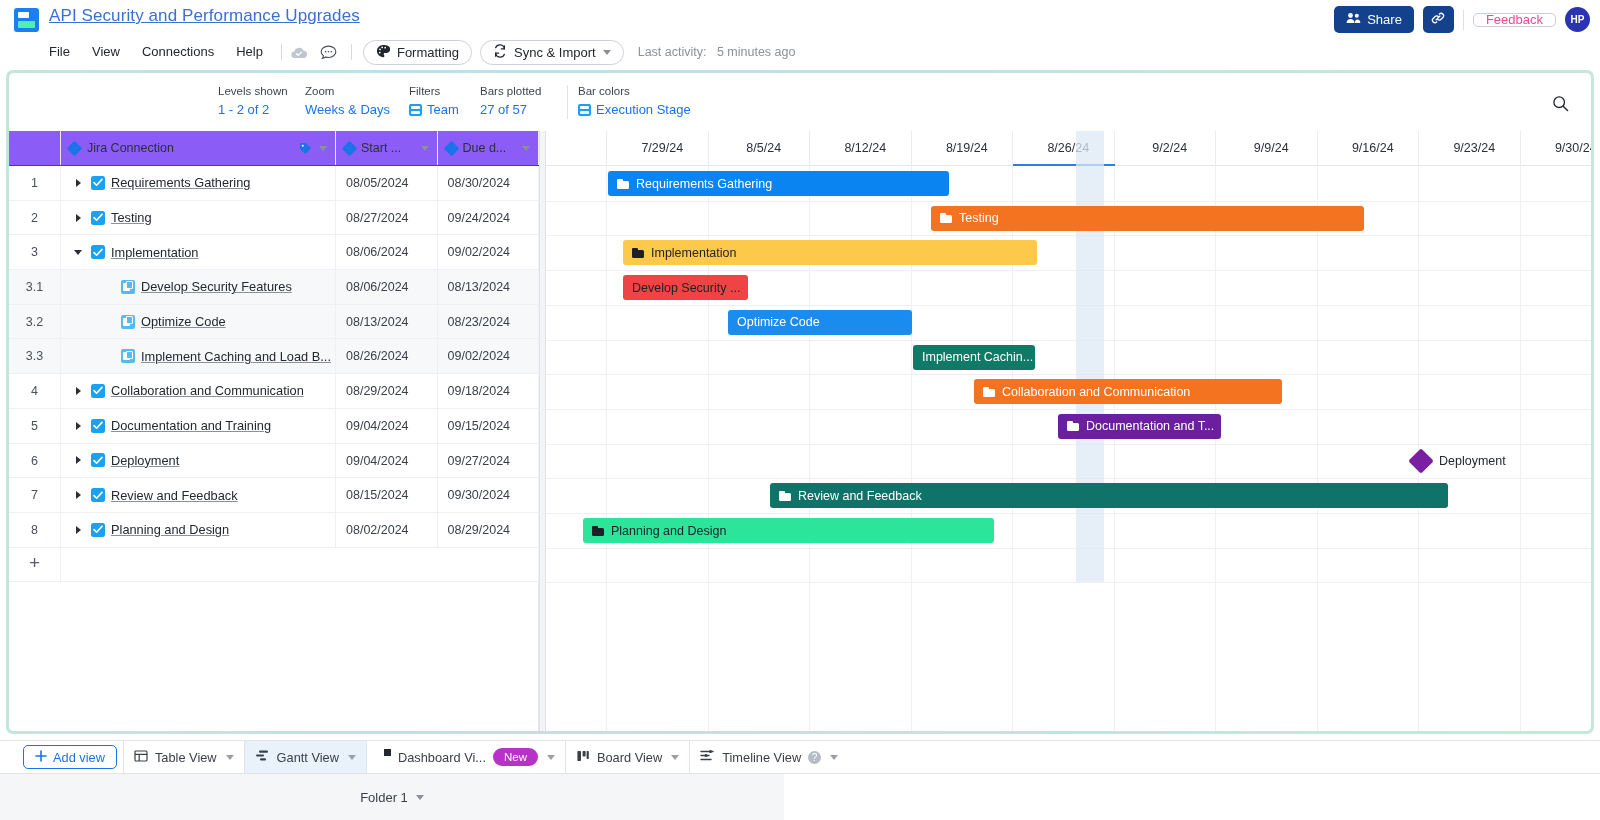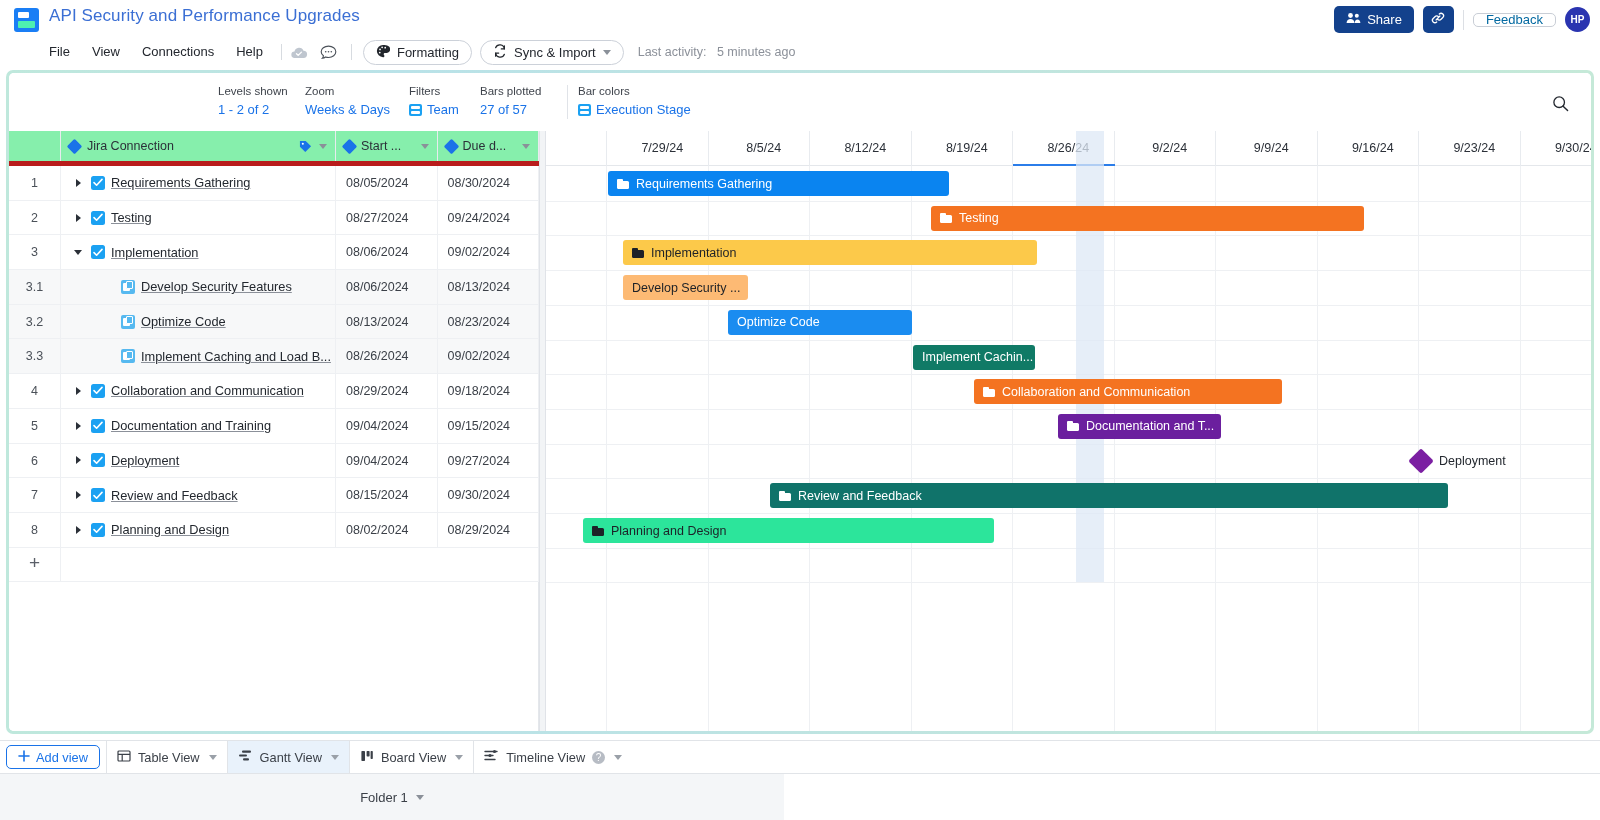--- a/index.html
+++ b/index.html
@@ -15,35 +15,35 @@
   
   .topbar { position: absolute; left:0; top:0; width:1600px; height:38px; background:#fff; }
   .logo {
     position:absolute; left:14px; top:8px; width:25px; height:24px;
     background:#1a7ef5; border-radius:3px; overflow:hidden;
   }
   .logo .l1 { position:absolute; left:4px; top:4px; width:11px; height:6px; background:#fff; border-radius:1px; }
   .logo .l2 { position:absolute; left:4px; top:13px; width:17px; height:7px; background:#4ef0b0; border-radius:1px; }
   .doc-title {
     position:absolute; left:49px; top:6px; font-size:17px; color:#3b6fd4;
-    letter-spacing:0.1px; white-space:nowrap;
+    letter-spacing:0.1px; white-space:nowrap;text-decoration:underline;
   }
   .hdr-right { position:absolute; right:10px; top:6px; display:flex; align-items:center; gap:9px; }
   .btn-share {
     display:flex; align-items:center; gap:6px; height:27px; padding:0 12px;
     background:#13418c; color:#fff; border-radius:5px; font-size:13px; cursor:pointer;
   }
   .btn-link {
     width:31px; height:27px; background:#13418c; border-radius:5px;
     display:flex; align-items:center; justify-content:center; cursor:pointer;
   }
   .vsep-h { width:1px; height:20px; background:#dcdfe4; }
   .btn-feedback {
     height:14px; padding:0 12px; border:1px solid #c9ced6; border-radius:5px;
-    display:flex; align-items:center; font-size:13px; color:#0369a1; background:#fff; cursor:pointer;
+    display:flex; align-items:center; font-size:13px; color:#ec4899; background:#fff; cursor:pointer;
   }
   .avatar {
     width:25px; height:25px; border-radius:50%; background:#2a34b0; color:#fff;
     font-size:10px; font-weight:bold; display:flex; align-items:center; justify-content:center; cursor:pointer;
   }
 
   
   .menurow { position:absolute; left:0; top:38px; width:1600px; height:28px; display:flex; align-items:center; }
   .menurow .mi {
     font-size:13px; color:#23272e; padding:0 11px; cursor:pointer; line-height:28px;
@@ -80,21 +80,21 @@
   .bluebox:before { content:""; position:absolute; left:2px; top:2px; width:9px; height:3px; background:#fff; border-radius:1px; }
   .bluebox:after { content:""; position:absolute; left:2px; top:7px; width:9px; height:3px; background:#fff; border-radius:1px; }
   .vdiv { position:absolute; top:12px; width:1px; height:34px; background:#e0e3e8; }
   .search-ico { position:absolute; right:22px; top:22px; cursor:pointer; }
 
   
   .grid-area { position:absolute; left:0; top:58px; width:100%; height:606px; background:#fff; }
 
   
   .tbl { position:absolute; left:0; top:0; width:530px; height:100%; background:#fff; }
-  .tbl-head { height:35px; display:flex; align-items:center; border-bottom:5px solid #b91c1c; background:#86efac; }
+  .tbl-head { height:35px; display:flex; align-items:center; border-bottom:1px solid #b91c1c; background:#8b5cf6; }
   .th-num { width:52px; height:100%; border-right:1px solid #e8ebef; }
   .th-name {
     width:275px; height:100%; display:flex; align-items:center; gap:7px;
     padding:0 8px; border-right:1px solid #e8ebef; font-size:12.5px; color:#2b3038;
   }
   .th-name .grow { flex:1; }
   .th-date {
     width:101.5px; height:100%; display:flex; align-items:center; gap:6px;
     padding:0 8px; border-right:1px solid #e8ebef; font-size:12.5px; color:#2b3038;
   }
@@ -149,21 +149,21 @@
   .bar.dark-text { color:#1d2127; }
   .folder-ico { width:12px; height:10px; flex:none; position:relative; }
   .folder-ico .fb { position:absolute; left:0; top:2px; width:12px; height:8px; background:#fff; border-radius:1.5px; }
   .folder-ico .ft { position:absolute; left:0; top:0px; width:6px; height:3px; background:#fff; border-radius:1px 1px 0 0; }
   .folder-ico.dark .fb, .folder-ico.dark .ft { background:#1d2127; }
   .milestone { position:absolute; display:flex; align-items:center; gap:9px; cursor:pointer; }
   .ms-dia { width:18px; height:18px; transform:rotate(45deg); border-radius:2px; }
   .ms-lbl { font-size:12.5px; color:#23282f; white-space:nowrap; }
 
   
-  .viewsbar { position:absolute; left:0; top:740px; width:1600px; height:34px; border-top:1px solid #e1e4e8; border-bottom:1px solid #e1e4e8; background:#fff; display:flex; align-items:stretch; }
+  .viewsbar { position:absolute; left:0; top:740px; width:1600px; height:34px; border-top:1px solid #e1e4e8; border-bottom:1px solid #e1e4e8; background:#fff; display:flex; align-items:stretch;padding-left:17px; }
   .addview {
     display:flex; align-items:center; gap:6px; margin:4px 6px; padding:0 11px;
     border:1px solid #1a73e8; border-radius:5px; color:#1a73e8; font-size:12.8px; cursor:pointer;
   }
   .vtab {
     display:flex; align-items:center; gap:7px; padding:0 10px;
     border-left:1px solid #e1e4e8; font-size:12.8px; color:#3b4048; cursor:pointer; white-space:nowrap;
   }
   .vtab.active { background:#e9f2fb; }
   .vtab .vcaret { width:0;height:0;border-left:4px solid transparent;border-right:4px solid transparent;border-top:5px solid #9aa0a8; margin-left:2px; }
@@ -578,21 +578,21 @@
                 </span>
                 <span>Testing</span>
               </div>
               <div class="bar dark-text" style="left: 77px; width: 414px; top: 74.4px; background: rgb(252, 201, 74);">
                 <span class="folder-ico dark">
                   <span class="ft"></span>
                   <span class="fb"></span>
                 </span>
                 <span>Implementation</span>
               </div>
-              <div class="bar dark-text" style="left: 77px; width: 125px; top: 109.1px; background: #fdba74;">
+              <div class="bar dark-text" style="left: 77px; width: 125px; top: 109.1px; background: #ef4444;">
                 <span>Develop Security ...</span>
               </div>
               <div class="bar" style="left: 182px; width: 184px; top: 143.8px; background: rgb(26, 140, 240);">
                 <span>Optimize Code</span>
               </div>
               <div class="bar" style="left: 367px; width: 122px; top: 178.5px; background: rgb(16, 122, 102);">
                 <span>Implement Cachin...</span>
               </div>
               <div class="bar" style="left: 428px; width: 308px; top: 213.2px; background: rgb(244, 115, 33);">
                 <span class="folder-ico">
@@ -651,20 +651,29 @@
           <span>Table View</span>
           <span class="vcaret"></span>
         </div>
         <div class="vtab active">
           <span><svg width="15" height="13" viewBox="0 0 15 13">
               <rect x="4" y="1.5" width="9" height="2.2" rx="1" fill="#3b4048"></rect>
               <rect x="1" y="5.4" width="8" height="2.2" rx="1" fill="#3b4048"></rect>
               <rect x="5" y="9.3" width="6" height="2.2" rx="1" fill="#3b4048"></rect>
             </svg></span>
           <span>Gantt View</span>
+          <span class="vcaret"></span>
+        </div>
+        <div class="vtab">
+          <span><svg width="14" height="14" viewBox="0 0 14 14">
+              <path d="M7 7V0.6A6.4 6.4 0 1113.4 7z" fill="#23282f"></path>
+              <path d="M7 7l6.4 0A6.4 6.4 0 007 .6z" fill="#23282f"></path>
+            </svg></span>
+          <span>Dashboard Vi...</span>
+          <span class="newbadge">New</span>
           <span class="vcaret"></span>
         </div>
         <div class="vtab">
           <span><svg width="14" height="14" viewBox="0 0 14 14">
               <rect x="1.4" y="2" width="3.6" height="10" rx=".7" fill="#3b4048"></rect>
               <rect x="6.6" y="2" width="3" height="5.5" rx=".7" fill="#3b4048"></rect>
               <rect x="10.6" y="2" width="2.2" height="8" rx=".7" fill="#3b4048"></rect>
             </svg></span>
           <span>Board View</span>
           <span class="vcaret"></span>

